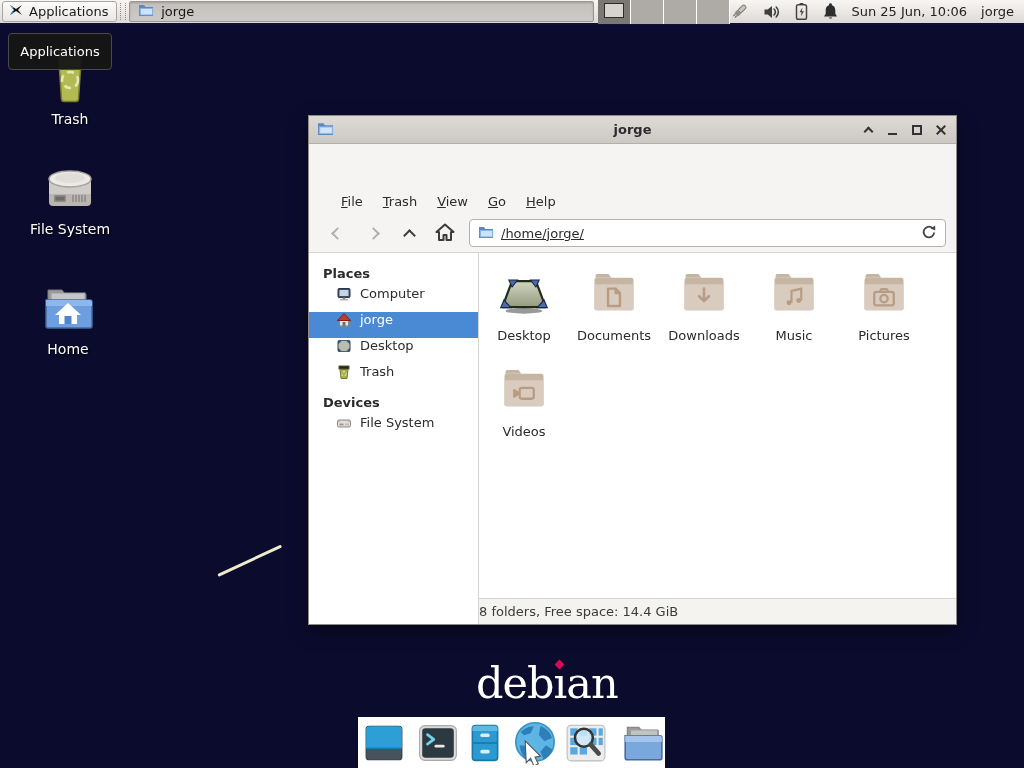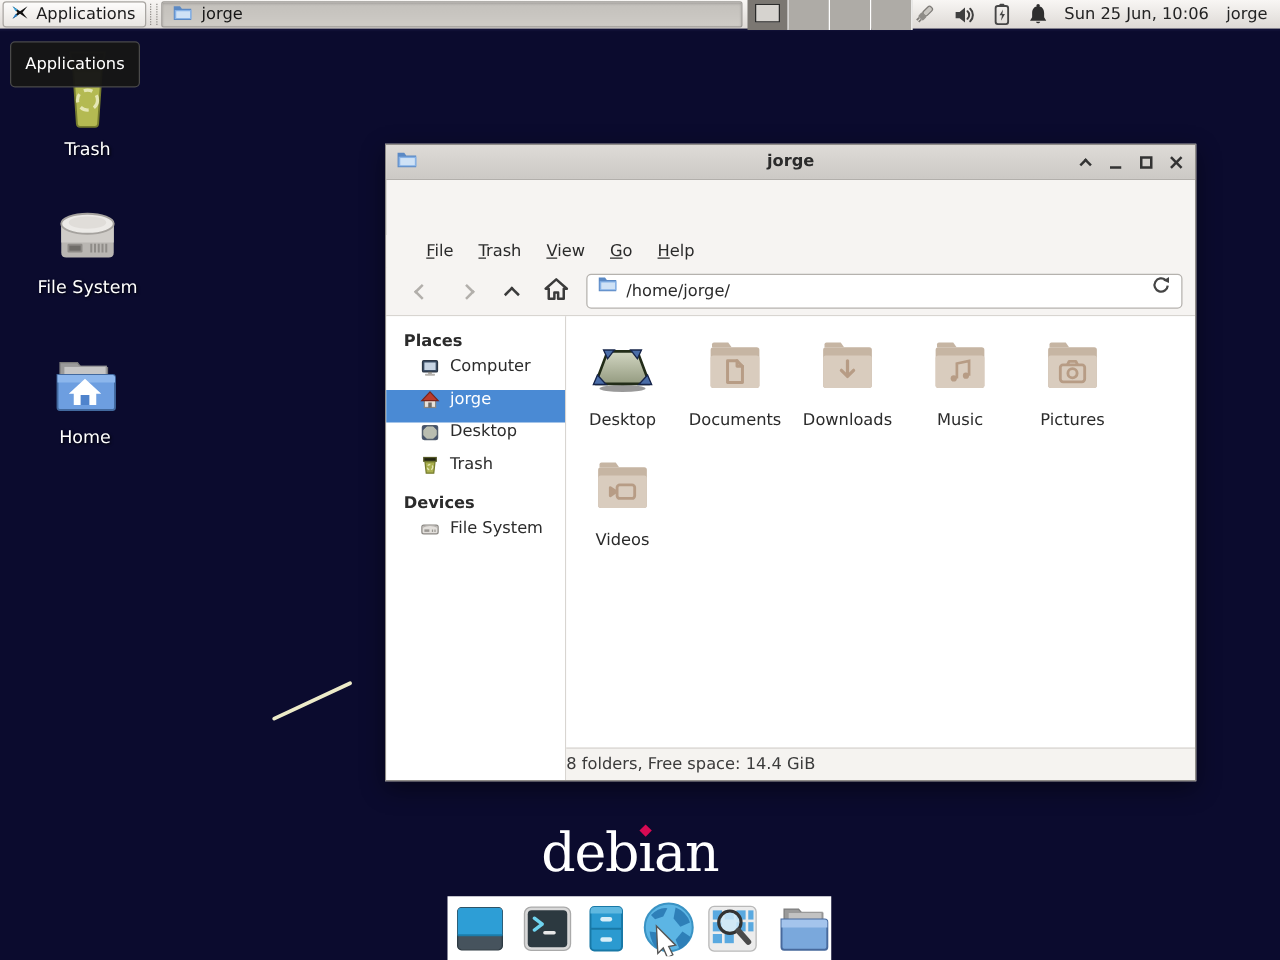--- a/index.html
+++ b/index.html
@@ -59,21 +59,21 @@
   .dicon-trash { left:15px; top:40px; }
   .dicon-fs    { left:15px; top:164px; }
   .dicon-home  { left:13px; top:284px; }
 
   
   .stray-line { position:absolute; left:218px; top:574px; width:70px; height:3px;
     background:#edebc9; border-radius:2px; transform:rotate(-25deg); transform-origin:left center; }
 
   
   .debian {
-    position:absolute; left:433px; top:658px;
+    position:absolute; left:476px; top:658px;
     font-family:"DejaVu Serif","Liberation Serif",serif;
     font-size:43px; color:#fff; letter-spacing:-1px;
   }
   .debian .di { position:relative; }
   .debian .di::after { content:""; position:absolute; left:2px; top:3px; width:7px; height:7px;
     background:#d70a53; transform:rotate(45deg); }
 
   
   .window {
     position:absolute; left:308px; top:115px; width:649px; height:510px;
@@ -105,25 +105,25 @@
   .toolbar { height:39px; background:#f6f4f2; border-bottom:1px solid #d8d5d1;
     display:flex; align-items:center; padding:0 10px; }
   .navbtn { width:36px; height:30px; display:flex; align-items:center; justify-content:center; cursor:pointer; }
   .chev { width:9px; height:9px; }
   .chev.left  { border-left:2.5px solid; border-bottom:2.5px solid; transform:rotate(45deg); }
   .chev.right { border-right:2.5px solid; border-top:2.5px solid; transform:rotate(45deg); }
   .chev.up    { border-left:2.5px solid; border-top:2.5px solid; transform:rotate(45deg); margin-top:4px; }
   .dim { color:#b2afab; } .dark { color:#3b3b3b; }
   .pathbar { flex:1; height:28px; margin-left:6px; background:#fff;
     border:1px solid #b5b2ae; border-radius:4px;
-    display:flex; padding:0 8px; gap:7px; }
+    display:flex; align-items:center; padding:0 8px; gap:7px;text-decoration:underline; }
   .pathbar input { flex:1; border:none; outline:none; font:13px "DejaVu Sans",sans-serif; color:#2b2b2b; background:transparent; }
 
   .winbody { flex:1; display:flex; min-height:0; }
-  .sidebar { width:144px; background:#fff; border-right:1px solid #d8d5d1; padding-top:8px; }
+  .sidebar { width:170px; background:#fff; border-right:1px solid #d8d5d1; padding-top:8px; }
   .side-header { font-weight:bold; color:#2b2b2b; padding:5px 0 5px 14px; }
   .side-row { height:26px; display:flex; align-items:flex-start; gap:8px; padding-left:27px; cursor:pointer; }
   .side-row .sicon { width:16px; height:16px; flex:none; }
   .side-row.selected { background:#4a8ad4; color:#fff; }
   .rightcol { flex:1; display:flex; flex-direction:column; min-width:0; }
   .filesview { flex:1; background:#fff; padding-top:14px;
     display:grid; grid-template-columns:repeat(5,90px); grid-auto-rows:96px; align-content:start; }
   .fcell { display:flex; flex-direction:column; align-items:center; cursor:pointer; }
   .fcell .flabel { margin-top:6px; color:#2b2b2b; white-space:nowrap; }
   .statusbar { height:26px; background:#f5f3f0; border-top:1px solid #d8d5d1;

